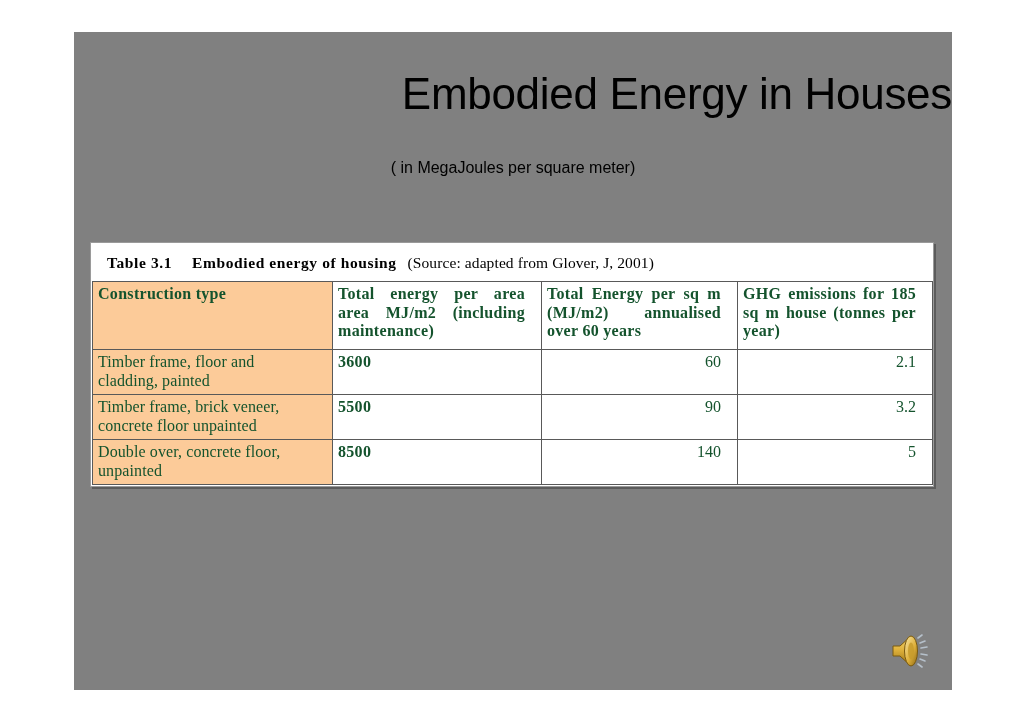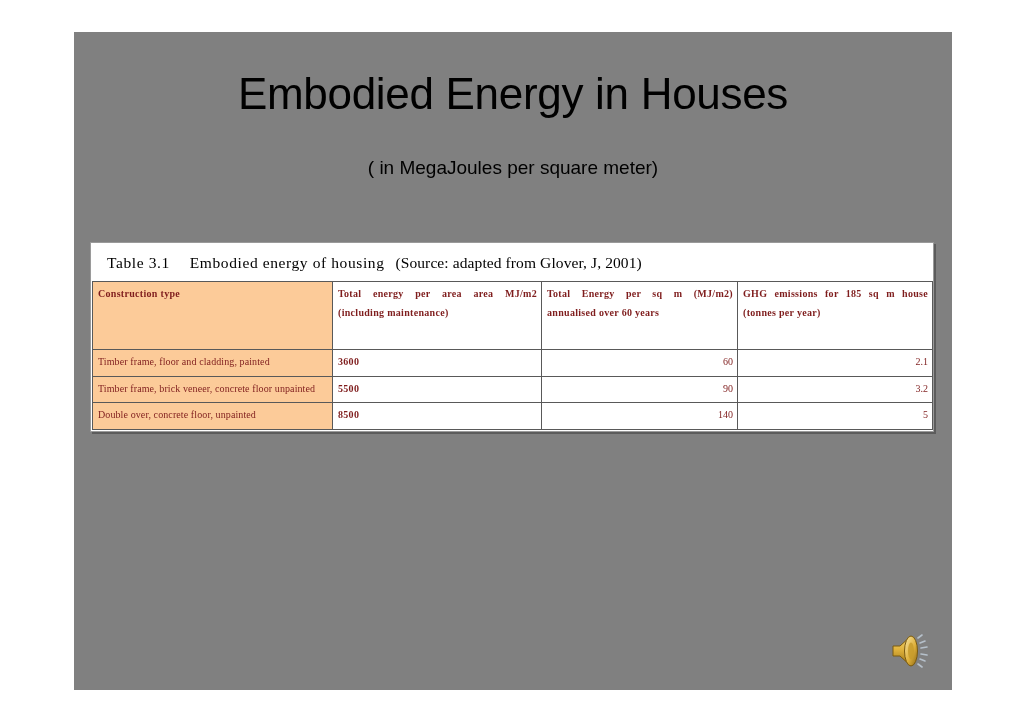--- a/index.html
+++ b/index.html
@@ -22,37 +22,37 @@
     width: 878px;
     height: 658px;
     background: #808080;
   }
 
   .slide-title {
     position: absolute;
     left: 0;
     top: 36px;
     width: 878px;
-    text-align: center;
+    text-align: right;
     font-family: "Liberation Sans", sans-serif;
     font-size: 44px;
     line-height: 52px;
     color: #000000;
     letter-spacing: -0.3px;
     white-space: nowrap;
   }
 
   .slide-subtitle {
     position: absolute;
     left: 0;
     top: 125px;
     width: 878px;
     text-align: center;
     font-family: "Liberation Sans", sans-serif;
-    font-size: 19px;
+    font-size: 16px;
     line-height: 22px;
     color: #000000;
   }
 
   
   .table-block {
     position: absolute;
     left: 16px;
     top: 210px;
     width: 844px;
@@ -63,42 +63,42 @@
   }
 
   .table-caption {
     padding: 11px 0 9px 16px;
     font-family: "Liberation Serif", serif;
     font-size: 15.5px;
     color: #000000;
     white-space: nowrap;
   }
   .cap-strong {
-    font-weight: normal;
+    font-weight: bold;
     letter-spacing: 0.6px;
   }
   .cap-src {
     font-weight: normal;
     letter-spacing: 0.1px;
   }
 
   table.et {
     border-collapse: collapse;
     width: 840px;
     margin: 0 auto 1px 1px;
     table-layout: fixed;
     font-family: "Liberation Serif", serif;
   }
   table.et td {
     border: 1px solid #595959;
     vertical-align: top;
-    padding: 3px 4px 4px 5px;
-    font-size: 10px;
+    padding: 3px 16px 4px 5px;
+    font-size: 16px;
     line-height: 18.5px;
-    color: #7f1d1d;
+    color: #14532d;
   }
 
   
   col.c1 { width: 240px; }
   col.c2 { width: 209px; }
   col.c3 { width: 196px; }
   col.c4 { width: 195px; }
 
   
   tr.hdr td {

